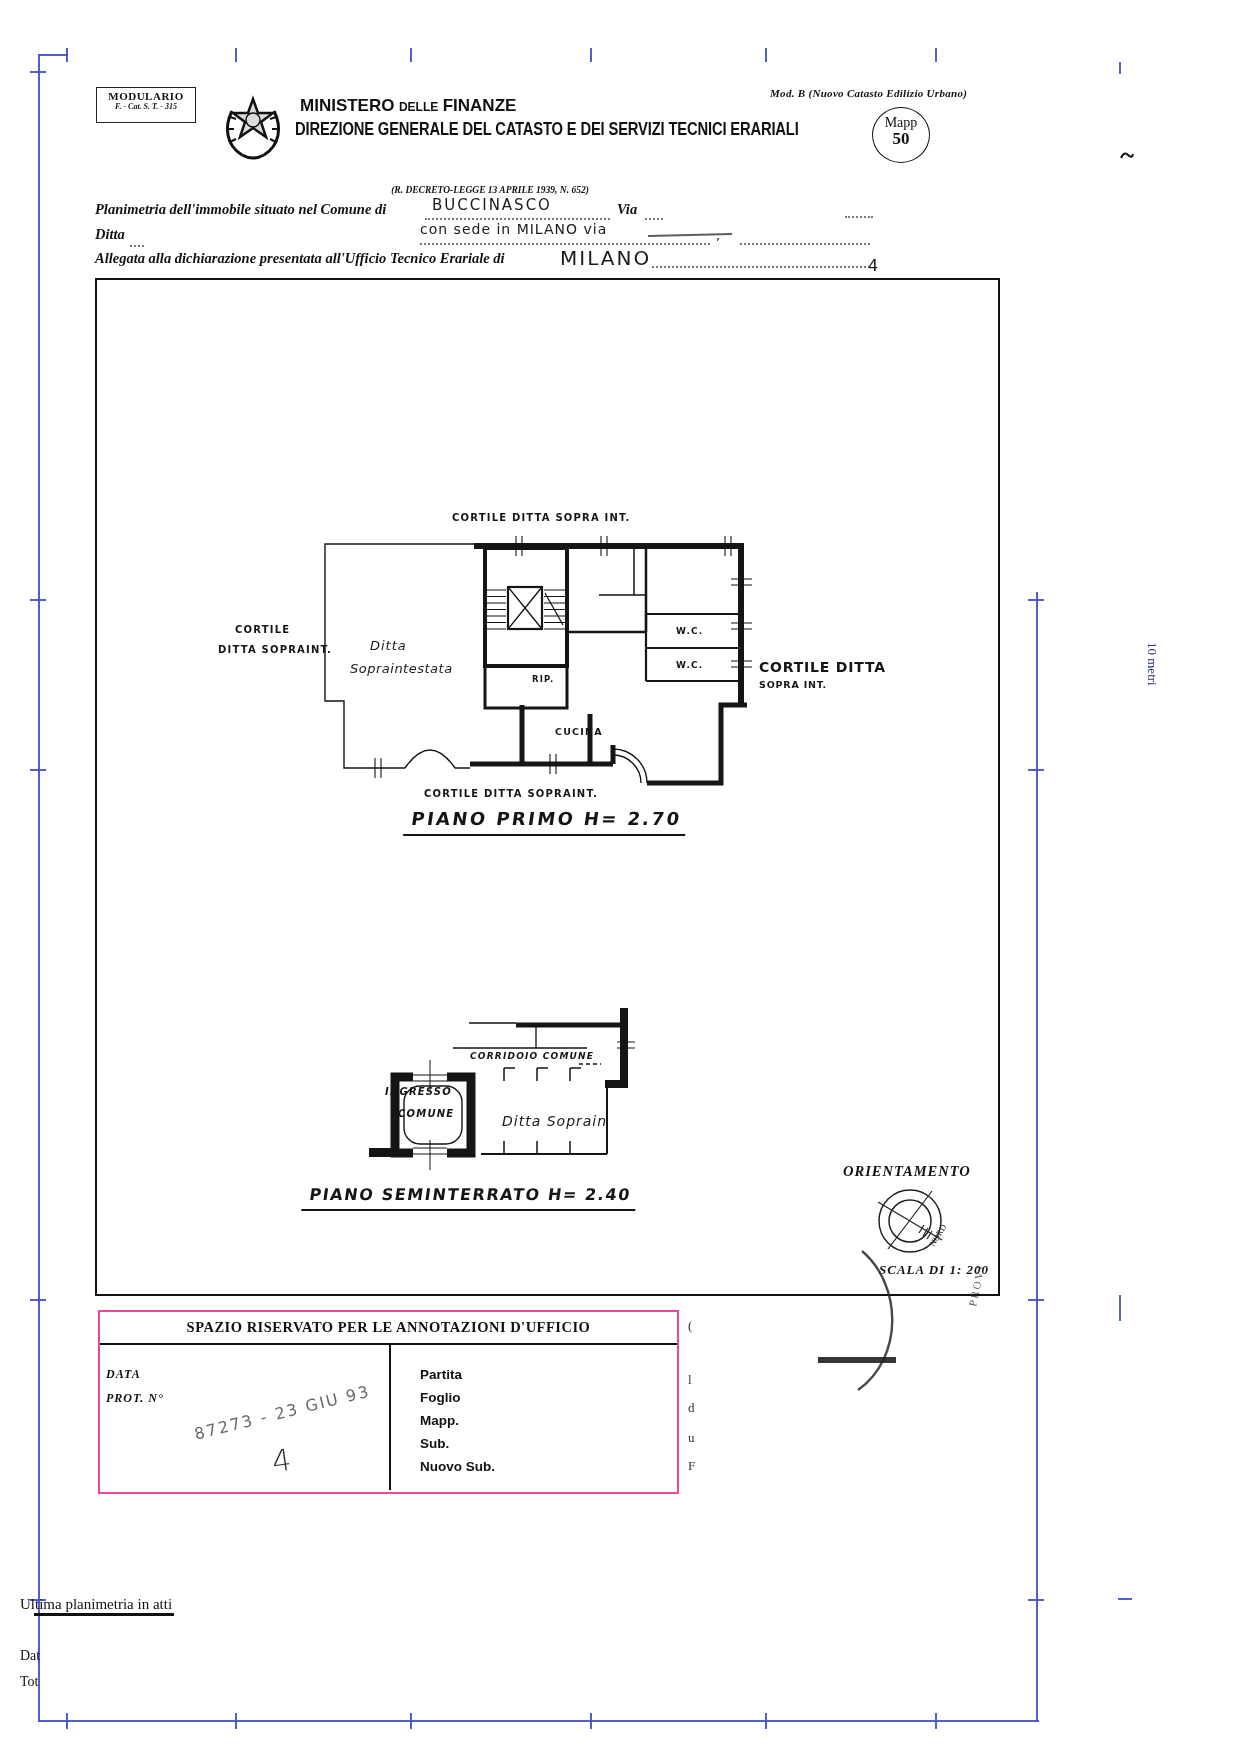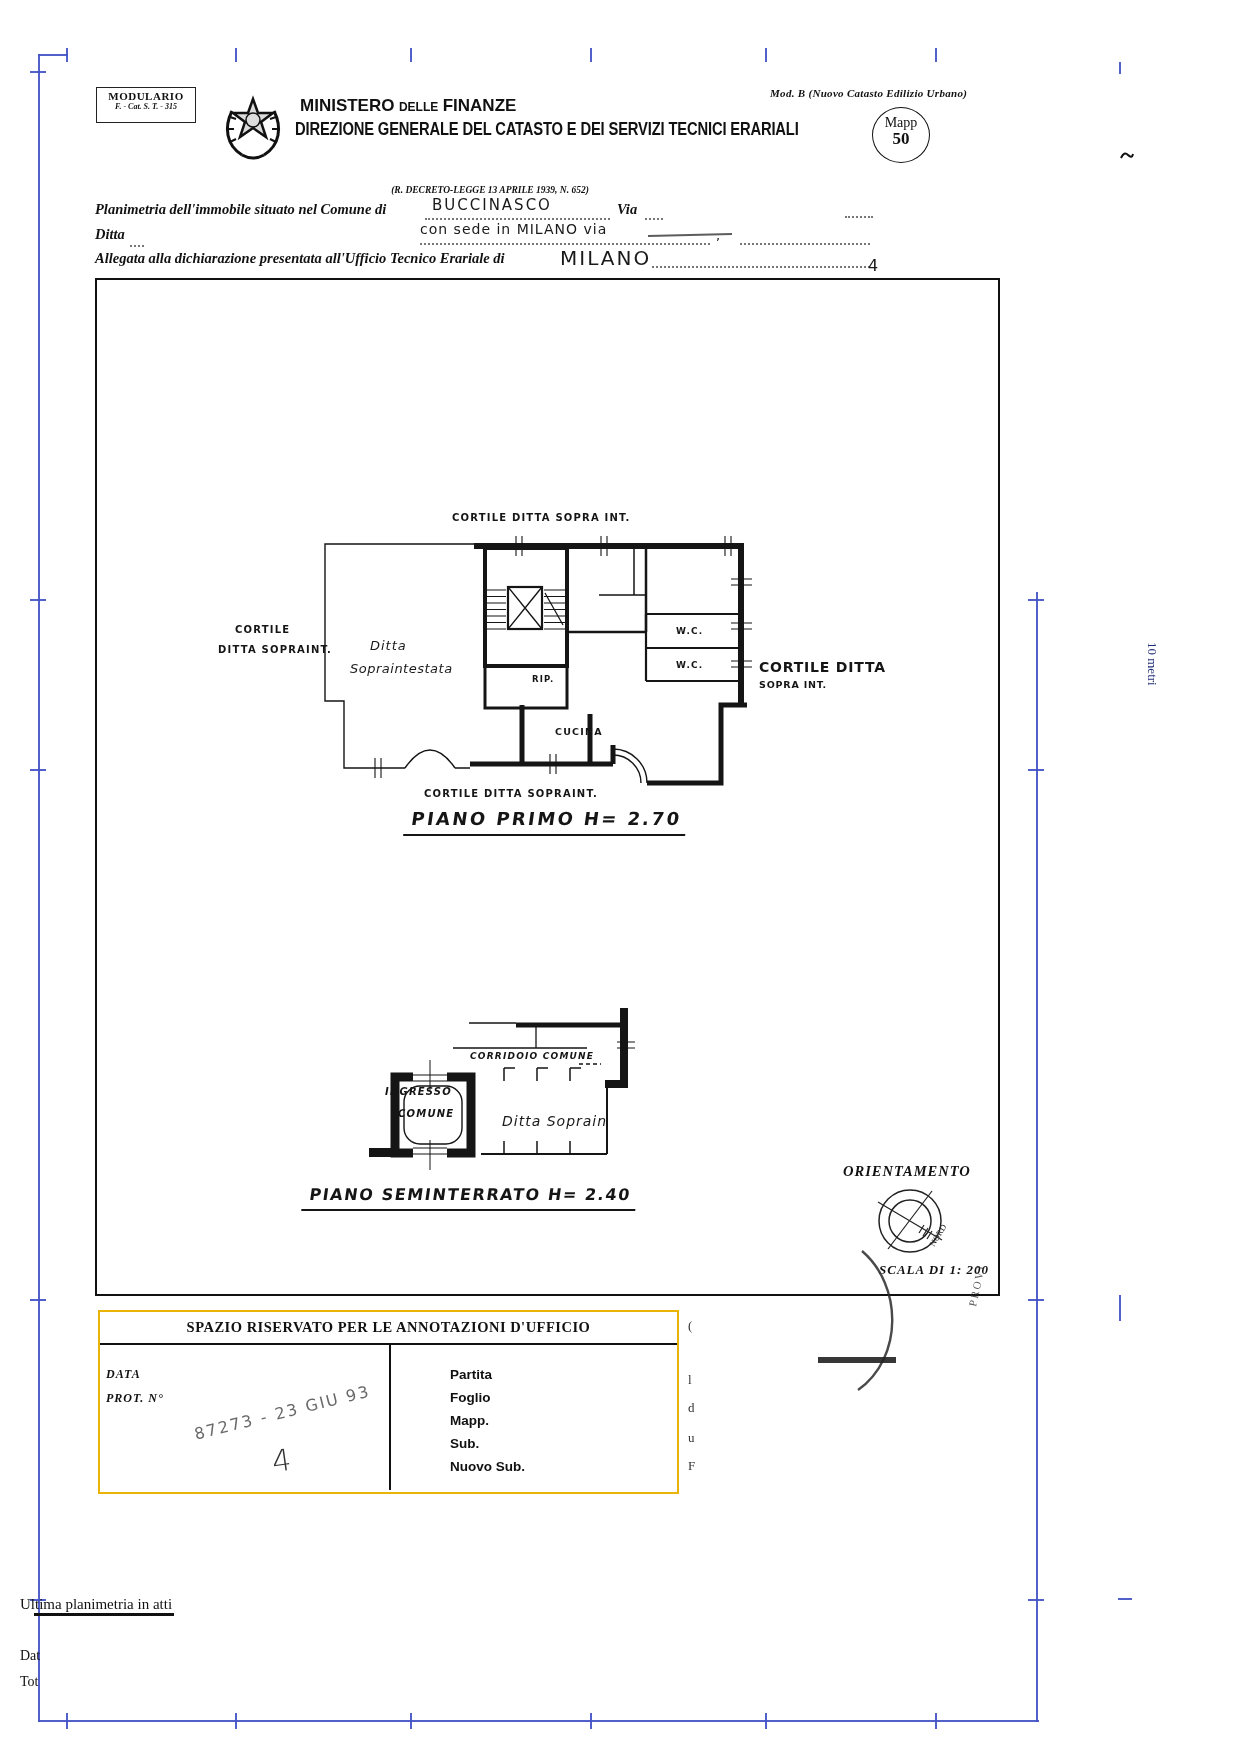--- a/index.html
+++ b/index.html
@@ -13,21 +13,21 @@
   .bigtitle{font-family:"Liberation Sans",sans-serif;font-weight:500;font-size:31px;letter-spacing:5px;word-spacing:16px;white-space:nowrap;}
   
   .hw{font-family:"DejaVu Sans",sans-serif;color:#1a1a1a;white-space:nowrap;}
   .hw-it{font-family:"DejaVu Sans",sans-serif;font-style:italic;color:#1a1a1a;white-space:nowrap;}
   .plab{font-family:"DejaVu Sans",sans-serif;font-size:10px;font-weight:600;letter-spacing:1.2px;color:#151515;white-space:nowrap;}
   .ptitle{font-family:"DejaVu Sans",sans-serif;font-weight:600;color:#151515;white-space:nowrap;
           transform:skewX(-8deg);border-bottom:2px solid #151515;padding:0 6px 5px 6px;}
   .dots{border-bottom:2px dotted #777;height:2px;}
   .blue{background:#4353c8;opacity:.92;}
   .frag{font-family:"Liberation Serif",serif;color:#333;font-size:13px;}
-  .annfield{font-family:"Liberation Sans",sans-serif;font-weight:700;font-size:13.5px;color:#111;margin-left:30px;}
+  .annfield{font-family:"Liberation Sans",sans-serif;font-weight:700;font-size:13.5px;color:#111;}
   svg{display:block;}
 </style>
 </head>
 <body>
 
 <div class="page">
 
   <div class="abs blue" style="left:38px;top:54px;width:30px;height:2px;"></div>
   <div class="abs blue" style="left:38px;top:54px;width:2px;height:1668px;"></div>
   <div class="abs blue" style="left:38px;top:1720px;width:1001px;height:2px;"></div>
@@ -215,21 +215,21 @@
         <circle cx="36" cy="36" r="21" stroke-width="1.5"></circle>
         <path d="M4,17 L68,55" stroke-width="1.2"></path>
         <path d="M14,64 L58,6" stroke-width="1.2"></path>
         <path d="M50,40 L45,48 M54,43 L49,51 M58,46 L53,54" stroke-width="1.2"></path>
       </g>
       <text x="60" y="62" transform="rotate(-58 60 62)" font-size="8.5" font-family="Liberation Serif, serif" fill="#222">NORD</text>
     </svg>
     <div class="abs ser-it" style="left:782px;top:982px;font-size:13px;letter-spacing:1px;">SCALA DI 1: 200</div>
   </div>
 
-  <div class="abs" style="left:98px;top:1310px;width:577px;height:180px;border:2px solid #eab308;">
+  <div class="abs" style="left:98px;top:1310px;width:577px;height:180px;border:2px solid #ec4899;">
     <div style="height:31px;border-bottom:2px solid #111;text-align:center;line-height:31px;font-weight:700;font-size:14.5px;letter-spacing:.5px;">SPAZIO RISERVATO PER LE ANNOTAZIONI D'UFFICIO</div>
     <div style="position:relative;height:145px;">
       <div class="abs" style="left:289px;top:0;width:2px;height:145px;background:#111;"></div>
 
       <div class="abs ser-it" style="left:6px;top:22px;font-size:12px;letter-spacing:1px;">DATA</div>
       <div class="abs ser-it" style="left:6px;top:46px;font-size:12px;letter-spacing:1px;">PROT. N°</div>
       <div class="abs hw" style="left:92px;top:58px;font-size:16px;letter-spacing:2px;color:#444;opacity:.8;transform:rotate(-14deg);">87273 - 23 GIU 93</div>
       <div class="abs hw" style="left:172px;top:98px;font-size:30px;font-weight:300;color:#333;transform:rotate(-8deg);">4</div>
 
       <div class="abs annfield" style="left:320px;top:22px;">Partita</div>

